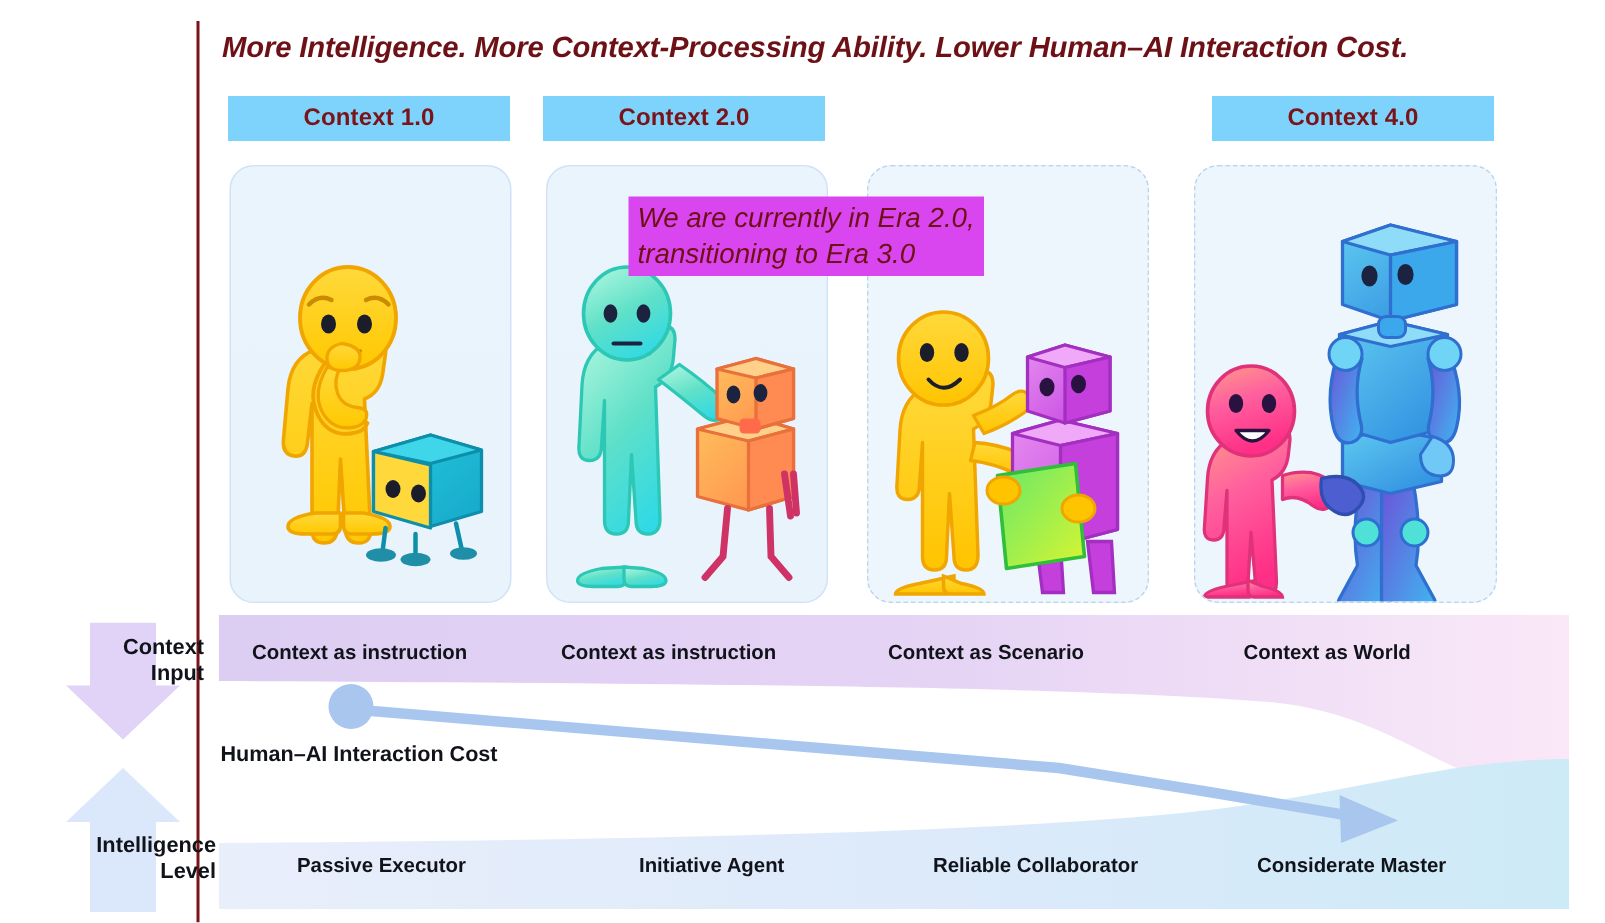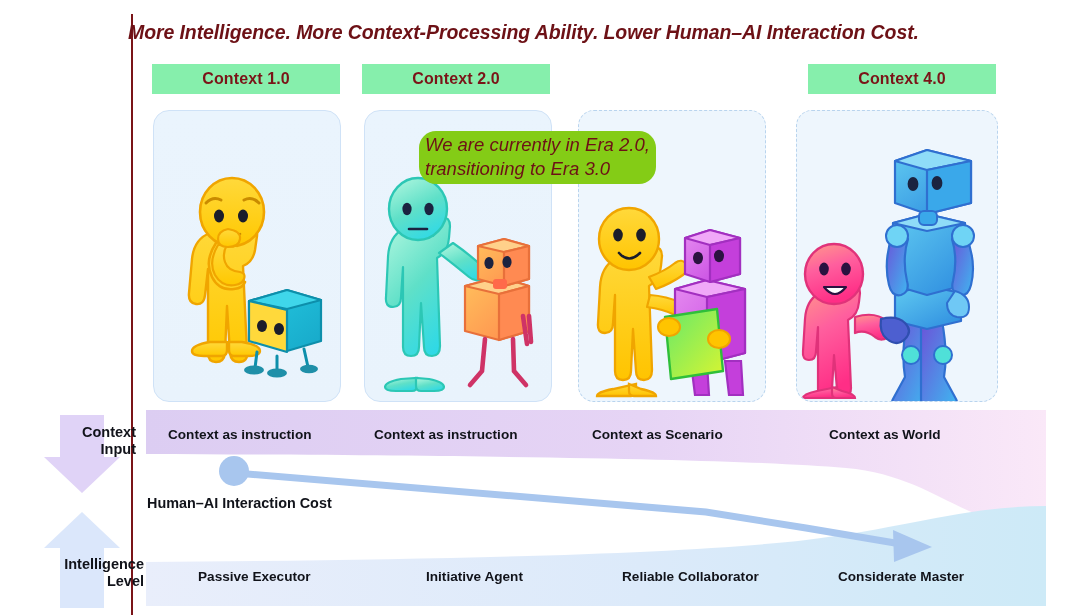--- a/index.html
+++ b/index.html
@@ -8,47 +8,47 @@
     font-family:"Liberation Sans", sans-serif;
     overflow:hidden;position:relative;
   }
   #stage{position:absolute;left:0;top:0;width:1070px;height:615px;}
 
   
   .vrule{position:absolute;left:131px;top:14px;width:2px;height:601px;background:#7a1418;}
 
   
   .title{
-    position:absolute;left:128px;top:21px;width:900px;
+    position:absolute;left:148px;top:21px;width:900px;
     font-size:19.5px;font-style:italic;font-weight:600;
     color:#6d1116;letter-spacing:-0.1px;white-space:nowrap;
   }
 
   
   .hdr{
     position:absolute;top:64px;height:30px;
-    background:#86efac;display:flex;align-items:center;justify-content:center;
+    background:#7dd3fc;display:flex;align-items:center;justify-content:center;
     font-size:16px;font-weight:bold;color:#7a1418;letter-spacing:0.1px;
   }
 
   
   .panel{
     position:absolute;top:110px;height:290px;border-radius:16px;
     background:linear-gradient(180deg,#eaf4fd 0%,#e9f3fc 100%);
     overflow:hidden;
   }
   .panel.solid{border:1.6px solid #cfe2f7;}
   .panel.dashed{border:1.8px dashed #b9d4ee;background:#eef6fd;}
 
   
   .callout{
     position:absolute;left:419px;top:131px;z-index:40;
-    background:#84cc16;padding:2px 6px 3px 6px;
+    background:#d946ef;padding:2px 6px 3px 6px;
     font-size:18.5px;font-style:italic;font-weight:500;color:#6d1116;
-    line-height:1.30;white-space:pre-line;box-decoration-break:clone;border-radius:17px;
+    line-height:1.30;white-space:pre-line;box-decoration-break:clone;
   }
 
   
   .bands{position:absolute;left:146px;top:410px;width:900px;height:196px;}
   .bands svg{display:block;}
 
   .bandlabel{
     position:absolute;font-size:13.6px;font-weight:bold;color:#11131a;
     white-space:nowrap;z-index:12;
   }

